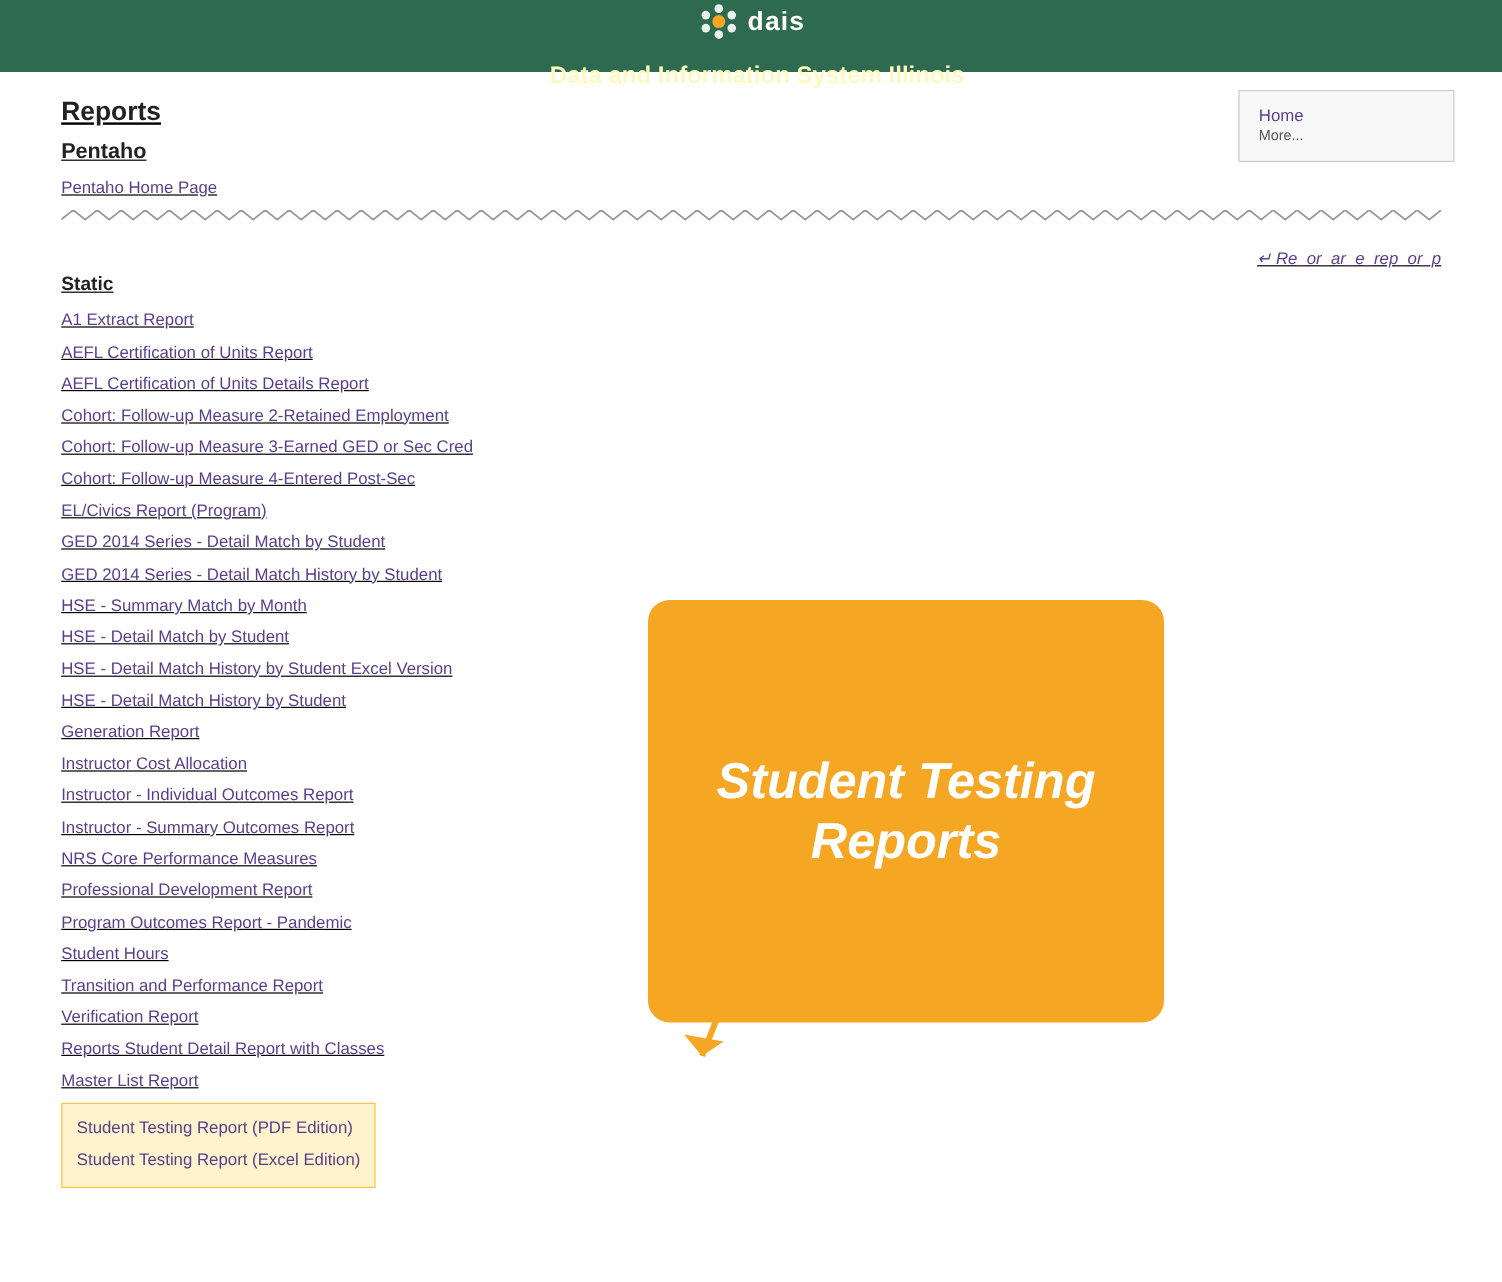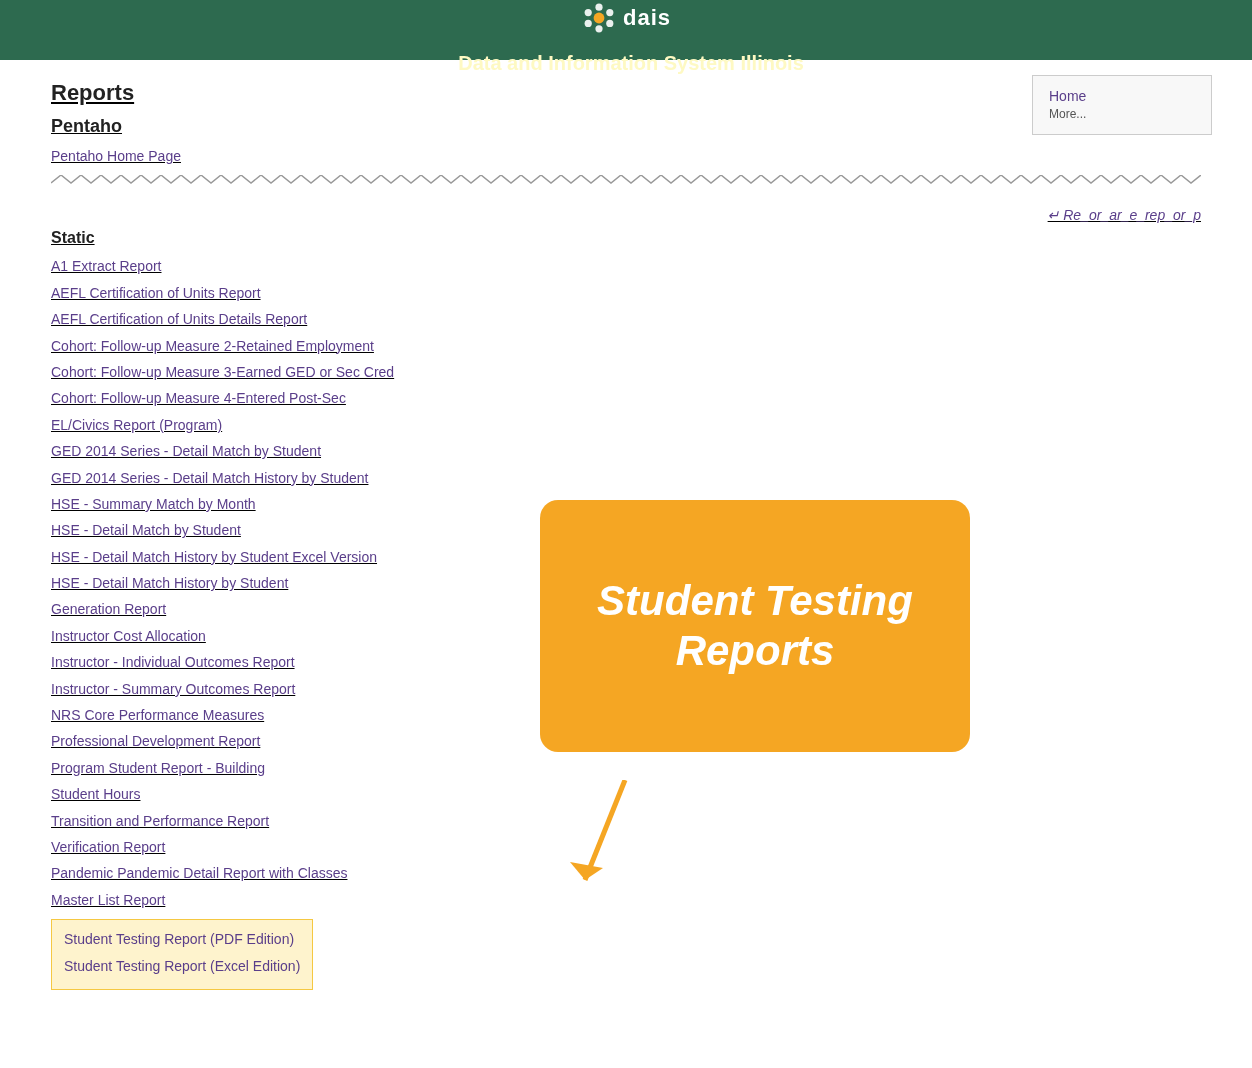--- a/index.html
+++ b/index.html
@@ -123,21 +123,21 @@
       display: inline-block;
       margin-top: 4px;
     }
 
     
     .callout-box {
       position: absolute;
       top: 440px;
       left: 540px;
       width: 430px;
-      height: 252px;
+      height: 352px;
       background-color: #f5a623;
       border-radius: 18px;
       display: flex;
       align-items: center;
       justify-content: center;
     }
     .callout-text {
       color: #fff;
       font-size: 42px;
       font-weight: bold;
@@ -222,25 +222,25 @@
       <a href="#" class="report-link">HSE - Summary Match by Month</a>
       <a href="#" class="report-link">HSE - Detail Match by Student</a>
       <a href="#" class="report-link">HSE - Detail Match History by Student Excel Version</a>
       <a href="#" class="report-link">HSE - Detail Match History by Student</a>
       <a href="#" class="report-link">Generation Report</a>
       <a href="#" class="report-link">Instructor Cost Allocation</a>
       <a href="#" class="report-link">Instructor - Individual Outcomes Report</a>
       <a href="#" class="report-link">Instructor - Summary Outcomes Report</a>
       <a href="#" class="report-link">NRS Core Performance Measures</a>
       <a href="#" class="report-link">Professional Development Report</a>
-      <a href="#" class="report-link">Program Student Report - Building</a>
+      <a href="#" class="report-link">Program Outcomes Report - Pandemic</a>
       <a href="#" class="report-link">Student Hours</a>
       <a href="#" class="report-link">Transition and Performance Report</a>
       <a href="#" class="report-link">Verification Report</a>
-      <a href="#" class="report-link">Pandemic Pandemic Detail Report with Classes</a>
+      <a href="#" class="report-link">Reports Student Detail Report with Classes</a>
       <a href="#" class="report-link">Master List Report</a>
     </div>
 
   
   <div class="callout-box">
     <div class="callout-text">Student Testing Reports</div>
   </div>
 
   
   <div class="arrow-container">

